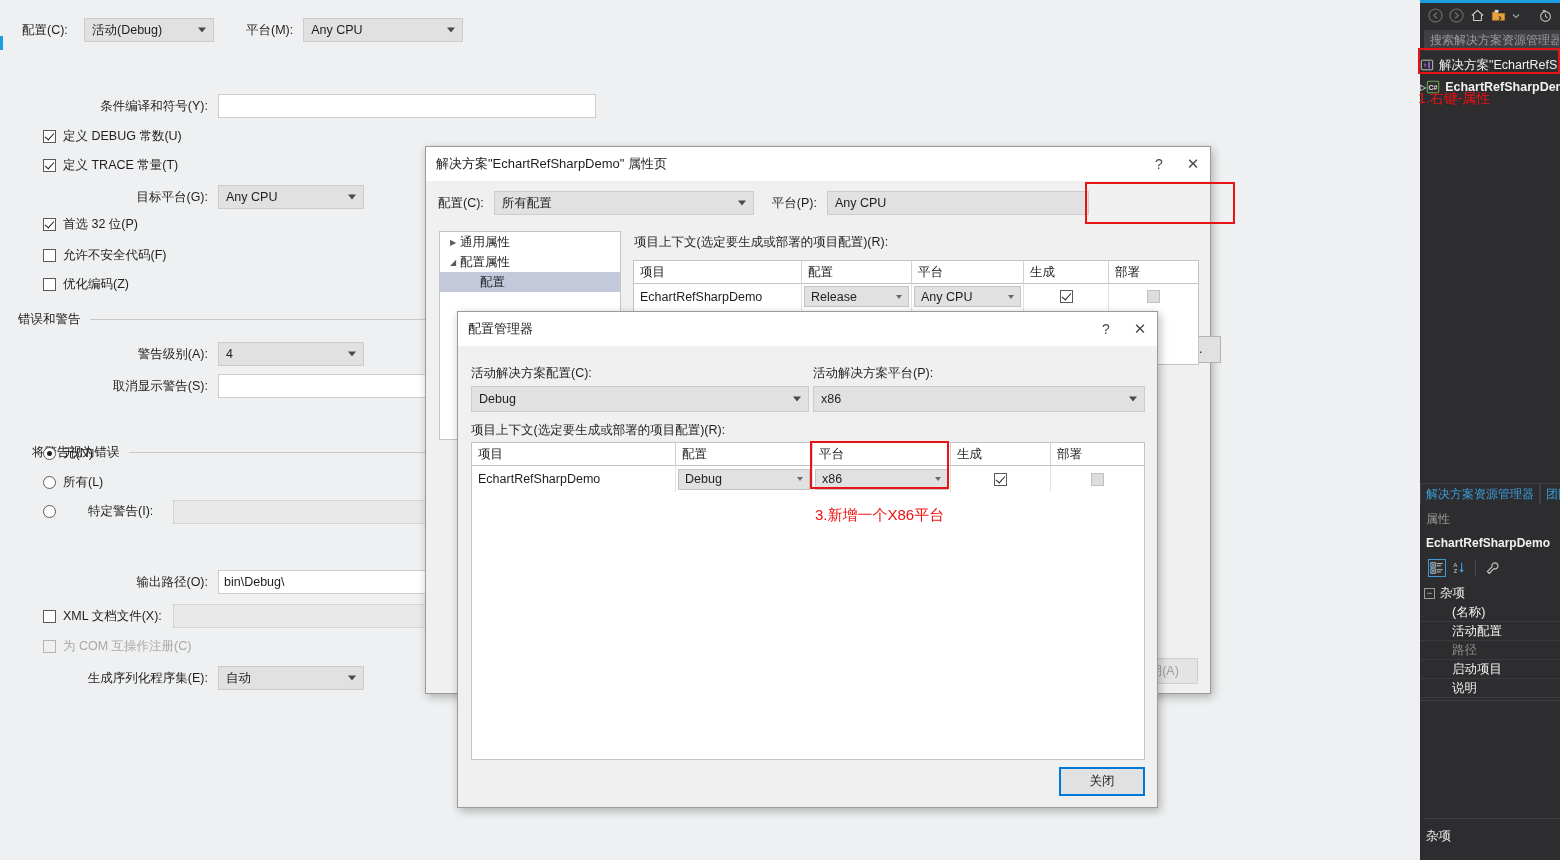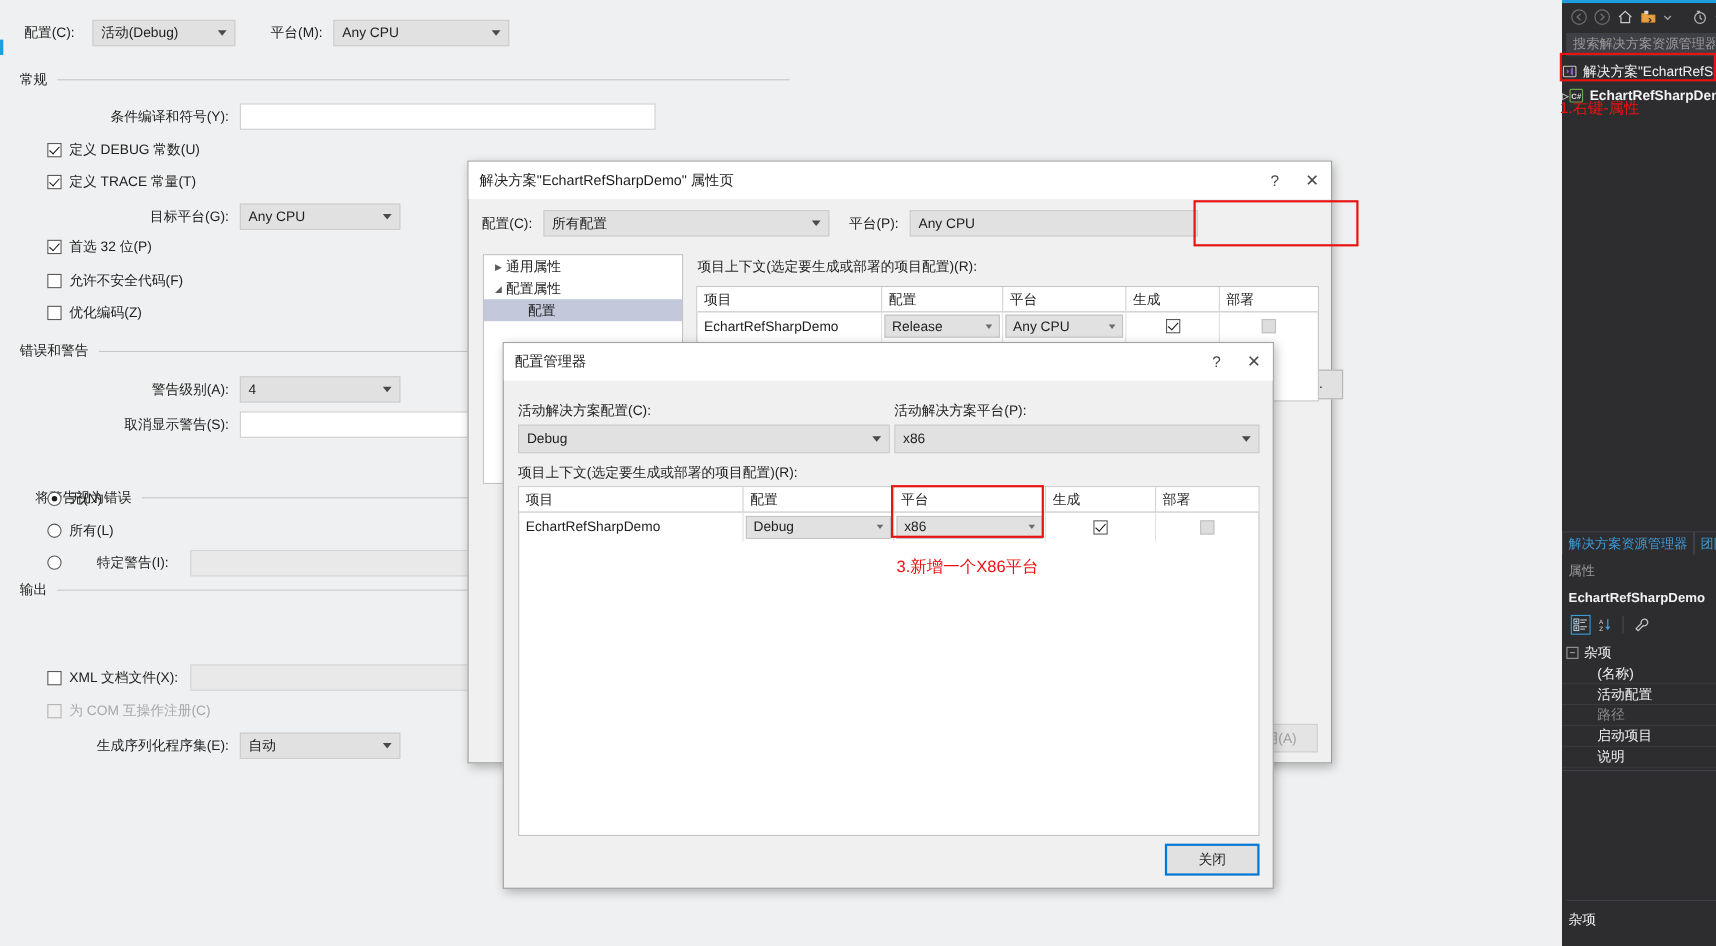--- a/index.html
+++ b/index.html
@@ -228,24 +228,20 @@
         <span>活动(Debug)</span>
         <span class="arrow"></span>
       </div>
       <span class="lbl" style="margin-left:32px;">平台(M):</span>
       <div class="combo" style="width:160px; margin-left:10px;">
         <span>Any CPU</span>
         <span class="arrow"></span>
       </div>
     </div>
 
-    <div class="grouphdr" style="left:18px; top:64px;">
-      <span class="gtext">常规</span>
-      <span class="gline"></span>
-    </div>
 
     <div class="row" style="left:46px; top:94px; width:660px;">
       <span class="lbl lbl-r" style="width:122px;">条件编译和符号(Y):</span>
       <div class="textbox" style="width:378px; margin-left:10px;"></div>
     </div>
 
     <div class="chk" style="left:43px; top:128px;">
       <span class="box checked"></span>
       <span class="lbl">定义 DEBUG 常数(U)</span>
     </div>
@@ -305,25 +301,25 @@
     <div class="radio" style="left:43px; top:474px;">
       <span class="dot"></span>
       <span class="lbl">所有(L)</span>
     </div>
     <div class="radio" style="left:43px; top:503px;gap:25px;">
       <span class="dot"></span>
       <span class="lbl">特定警告(I):</span>
     </div>
     <div class="textbox disabled" style="position:absolute; left:173px; top:500px; width:378px;"></div>
 
-    <div class="grouphdr" style="left:18px; top:528px;">
-      <span class="gtext">输出</span>
-      <span class="gline"></span>
-    </div>
-
+
+    <div class="row" style="left:46px; top:570px;">
+      <span class="lbl lbl-r" style="width:122px;">输出路径(O):</span>
+      <div class="textbox" style="width:378px; margin-left:10px;">bin\Debug\</div>
+    </div>
 
     <div class="chk" style="left:43px; top:608px;">
       <span class="box"></span>
       <span class="lbl">XML 文档文件(X):</span>
     </div>
     <div class="textbox disabled" style="position:absolute; left:173px; top:604px; width:378px;"></div>
 
     <div class="chk disabled" style="left:43px; top:638px;">
       <span class="box"></span>
       <span class="lbl">为 COM 互操作注册(C)</span>

